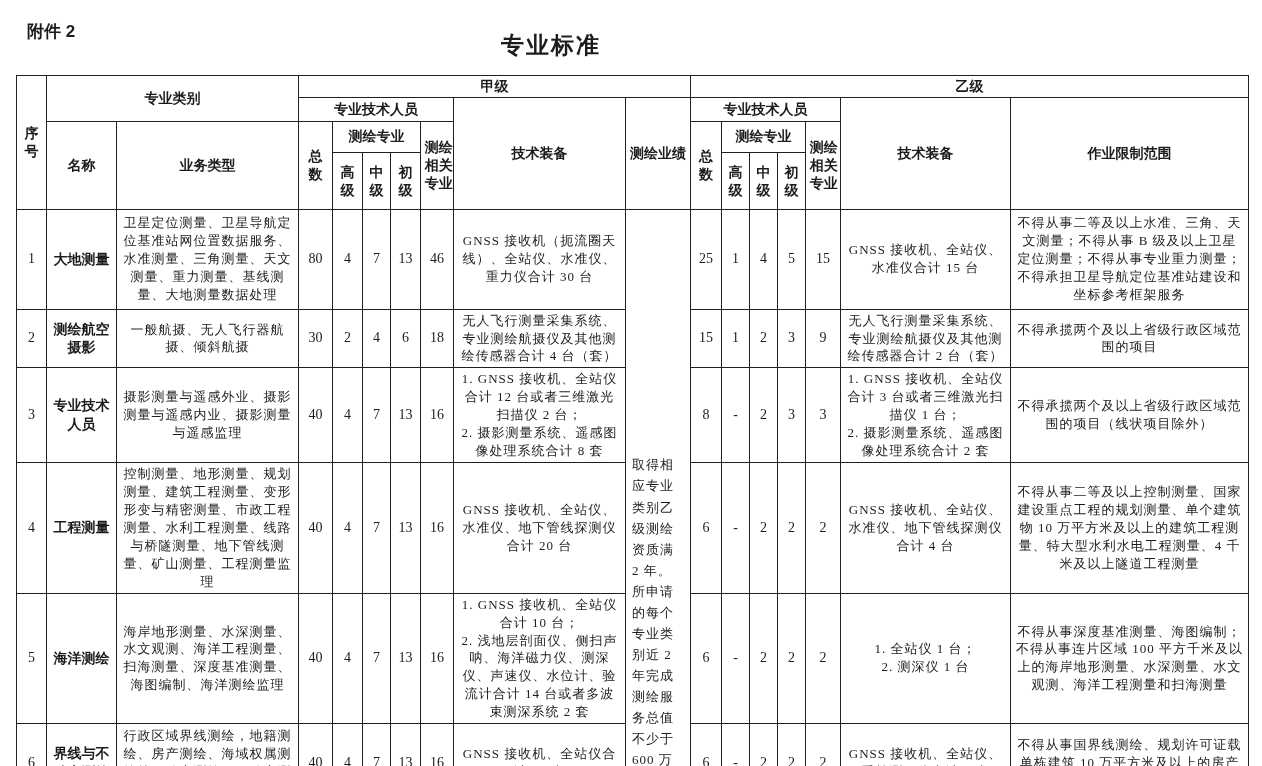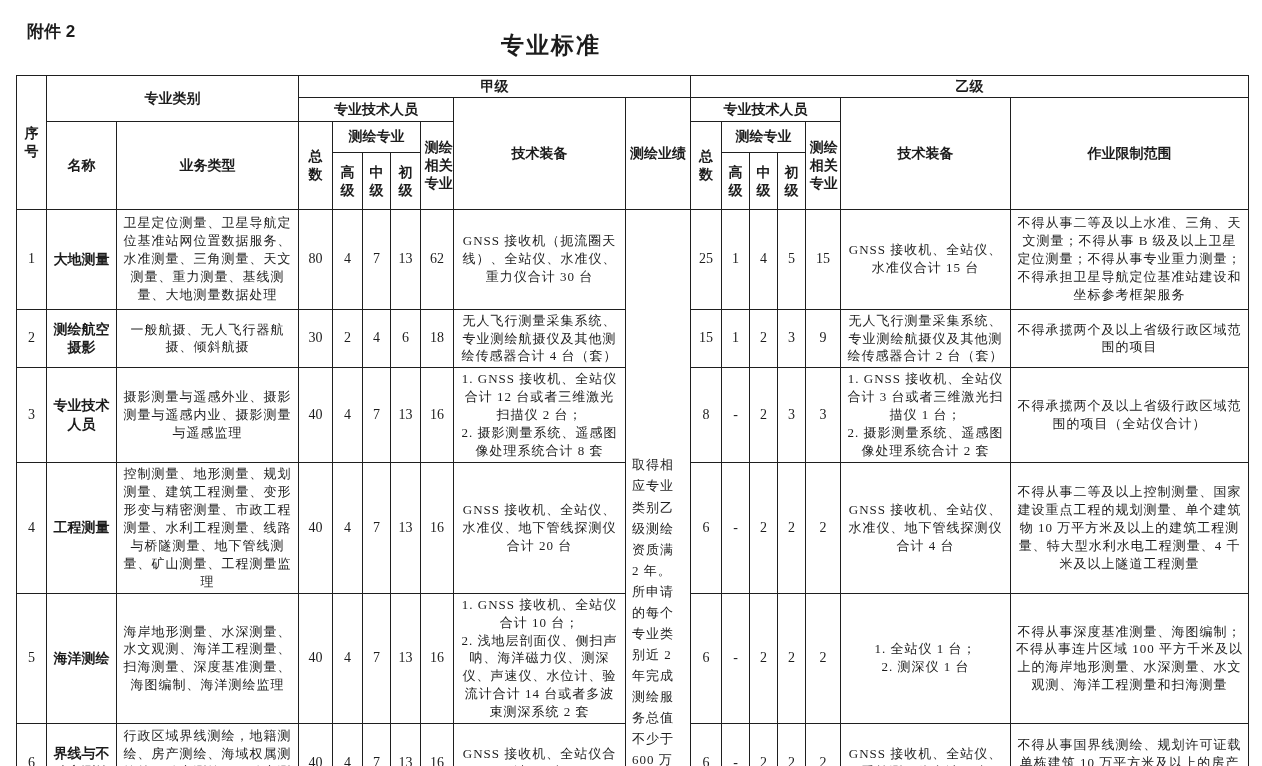--- a/index.html
+++ b/index.html
@@ -122,21 +122,21 @@
   </tr>
 
   <tr class="r1">
     <td class="num">1</td>
     <td class="name">大地测量</td>
     <td class="txt">卫星定位测量、卫星导航定位基准站网位置数据服务、水准测量、三角测量、天文测量、重力测量、基线测量、大地测量数据处理</td>
     <td class="num">80</td>
     <td class="num">4</td>
     <td class="num">7</td>
     <td class="num">13</td>
-    <td class="num">62</td>
+    <td class="num">46</td>
     <td class="txt">GNSS 接收机（扼流圈天线）、全站仪、水准仪、重力仪合计 30 台</td>
     <td class="perf" rowspan="6">取得相应专业类别乙级测绘资质满 2 年。所申请的每个专业类别近 2 年完成测绘服务总值不少于 600 万元，且</td>
     <td class="num">25</td>
     <td class="num">1</td>
     <td class="num">4</td>
     <td class="num">5</td>
     <td class="num">15</td>
     <td class="txt">GNSS 接收机、全站仪、水准仪合计 15 台</td>
     <td class="txt">不得从事二等及以上水准、三角、天文测量；不得从事 B 级及以上卫星定位测量；不得从事专业重力测量；不得承担卫星导航定位基准站建设和坐标参考框架服务</td>
   </tr>
@@ -171,21 +171,21 @@
     <td class="num">16</td>
     <td class="txt pre">1. GNSS 接收机、全站仪合计 12 台或者三维激光扫描仪 2 台；
 2. 摄影测量系统、遥感图像处理系统合计 8 套</td>
     <td class="num">8</td>
     <td class="num">-</td>
     <td class="num">2</td>
     <td class="num">3</td>
     <td class="num">3</td>
     <td class="txt pre">1. GNSS 接收机、全站仪合计 3 台或者三维激光扫描仪 1 台；
 2. 摄影测量系统、遥感图像处理系统合计 2 套</td>
-    <td class="txt">不得承揽两个及以上省级行政区域范围的项目（全站仪合计）</td>
+    <td class="txt">不得承揽两个及以上省级行政区域范围的项目（线状项目除外）</td>
   </tr>
 
   <tr class="r4">
     <td class="num">4</td>
     <td class="name">工程测量</td>
     <td class="txt">控制测量、地形测量、规划测量、建筑工程测量、变形形变与精密测量、市政工程测量、水利工程测量、线路与桥隧测量、地下管线测量、矿山测量、工程测量监理</td>
     <td class="num">40</td>
     <td class="num">4</td>
     <td class="num">7</td>
     <td class="num">13</td>

